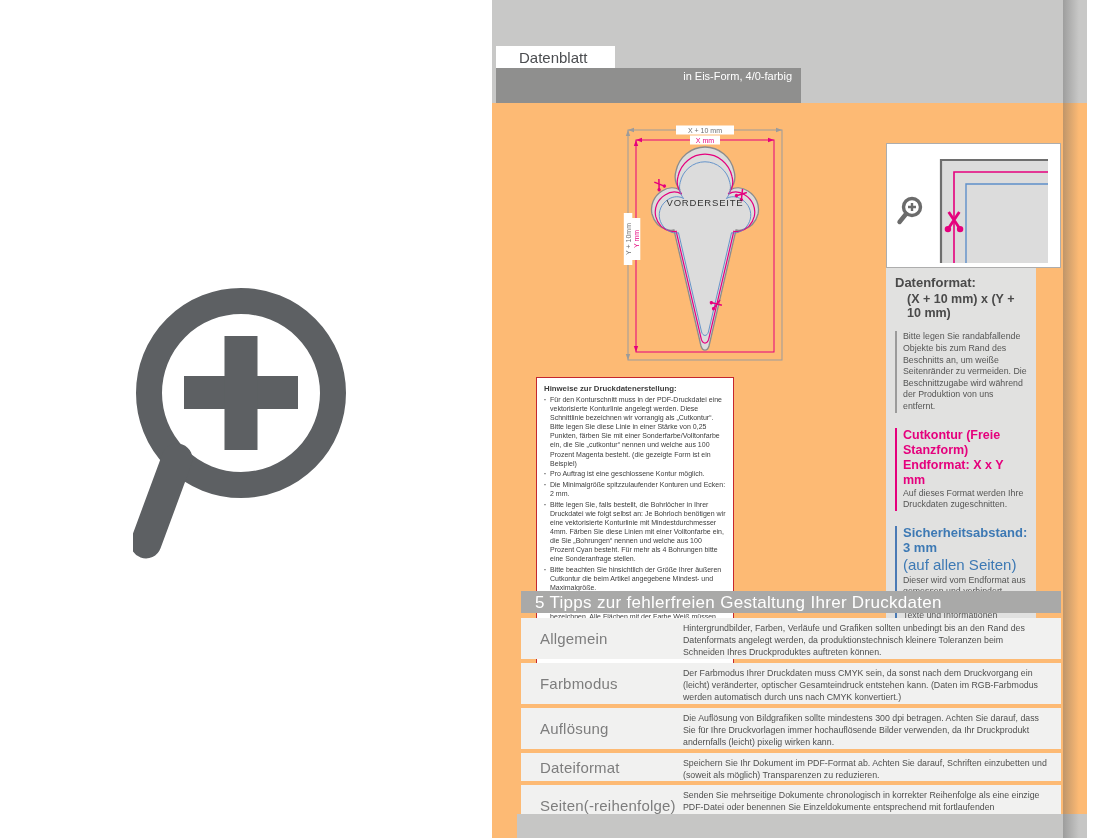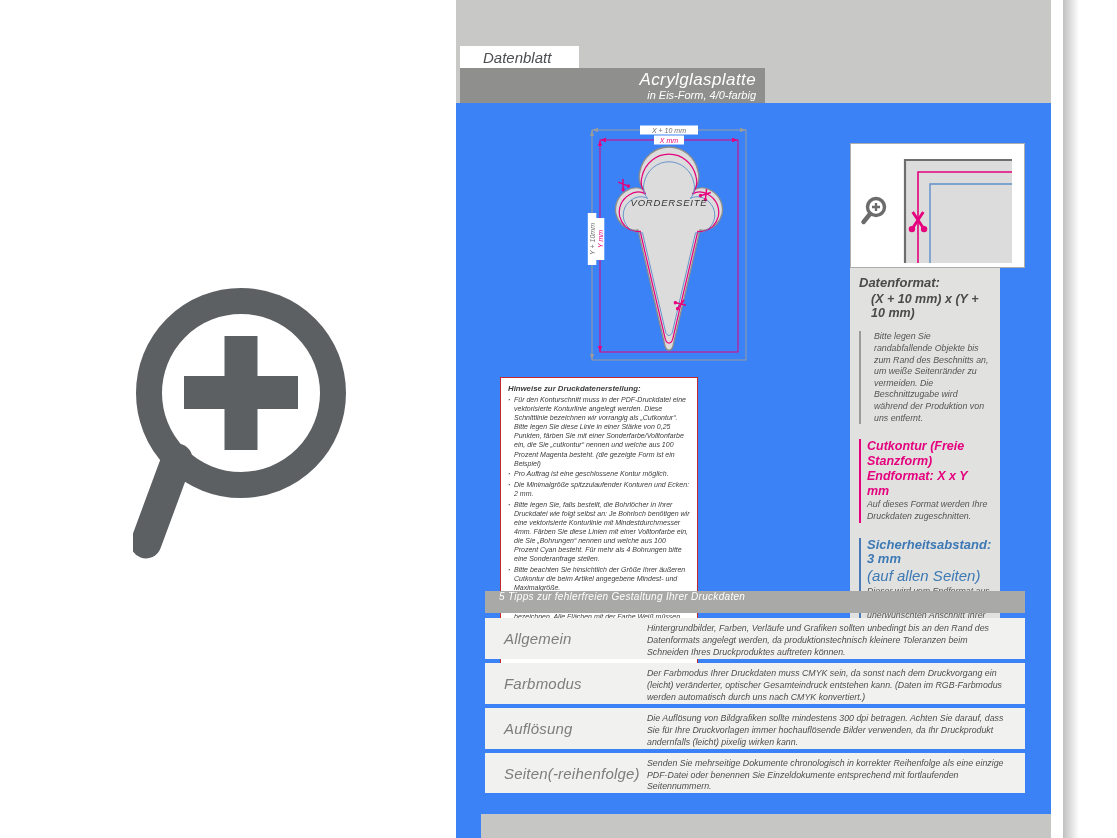--- a/index.html
+++ b/index.html
@@ -1,21 +1,21 @@
 <!DOCTYPE html>
 <html><head>
 <meta charset="utf-8">
 <style>
   html,body{margin:0;padding:0;}
   body{
     width:1117px;height:838px;position:relative;background:#ffffff;
     font-family:"Liberation Sans",sans-serif;overflow:hidden;
     -webkit-font-smoothing:antialiased;
   }
-  .page{position:absolute;left:456px;top:0;width:595px;height:838px;background:#3b82f6;font-style:italic;}
+  .page{position:absolute;left:492px;top:0;width:595px;height:838px;background:#fdba74;}
   .page-shadow{position:absolute;left:1063px;top:0;width:16px;height:838px;
     background:linear-gradient(to right, rgba(90,90,90,.38), rgba(255,255,255,0));}
   
   .band{position:absolute;left:0;top:0;width:595px;height:103px;background:#c8c8c7;}
   .tab{position:absolute;left:4px;top:46px;width:119px;height:22px;background:#ffffff;
     color:#4b4d50;font-size:15px;display:flex;align-items:center;padding-left:23px;box-sizing:border-box;}
   .titlebar{position:absolute;left:4px;top:68px;width:305px;height:35px;background:#8f8f8e;
     color:#fff;text-align:right;padding:2px 9px 0 0;box-sizing:border-box;}
   .titlebar .t1{font-size:17px;line-height:19px;letter-spacing:.4px;}
   .titlebar .t2{font-size:11px;line-height:12px;}
@@ -29,29 +29,29 @@
   .notes li{position:relative;padding-left:6px;font-size:7px;line-height:1.3;margin-bottom:1.5px;}
   .notes li::before{content:"\00b7";position:absolute;left:0;top:0;font-weight:bold;}
   
   .detailbox{position:absolute;left:394px;top:143px;width:175px;height:125px;background:#fff;
     border:1px solid #adadad;box-sizing:border-box;}
   .graypanel{position:absolute;left:394px;top:268px;width:150px;background:#e1e1e0;
     box-sizing:border-box;padding:8px 9px 12px 9px;}
   .p-title{font-size:13px;font-weight:bold;color:#4a4a4a;line-height:1.15;}
   .p-formula{font-size:12.5px;font-weight:bold;color:#4a4a4a;margin:2px 0 2px 12px;line-height:1.1;}
   .p-body{font-size:8.8px;color:#555554;line-height:1.32;}
-  .p-note{border-left:2px solid #9b9b9b;padding-left:13px;margin-top:11px;}
+  .p-note{border-left:2px solid #9b9b9b;padding-left:6px;margin-top:11px;}
   .p-cut{border-left:2px solid #e5007d;padding-left:6px;margin-top:15px;}
   .p-cut .h{color:#e5007d;font-weight:bold;font-size:12.5px;line-height:1.2;}
   .p-safe{border-left:2px solid #4a7ab5;padding-left:6px;margin-top:15px;}
   .p-safe .h{color:#3d79b4;font-weight:bold;font-size:13px;line-height:1.15;}
   .p-safe .sub{color:#3d79b4;font-size:15px;margin:0 0 2px 0;}
   
   .tips-header{position:absolute;left:29px;top:591px;width:540px;height:22px;background:#a9a9a8;
-    color:#fff;font-size:10px;letter-spacing:.3px;display:flex;align-items:flex-start;
+    color:#fff;font-size:17px;letter-spacing:.3px;display:flex;align-items:flex-end;
     padding-left:14px;box-sizing:border-box;}
   .tips-rows{position:absolute;left:29px;top:618px;width:540px;display:flex;flex-direction:column;gap:4px;}
   .tip-row{background:#f1f1f0;display:flex;align-items:stretch;}
   .tip-label{flex:none;width:162px;padding-left:19px;box-sizing:border-box;font-size:15px;
     color:#7d7d7d;letter-spacing:.2px;display:flex;align-items:center;}
   .tip-text{flex:1;font-size:8.8px;color:#4f4f4e;line-height:1.36;padding:5px 14px 0 0;
     display:flex;align-items:center;}
   .footer{position:absolute;left:25px;top:814px;width:570px;height:24px;background:#c6c6c5;}
   
   .bigzoom{position:absolute;left:133px;top:283px;}
@@ -70,21 +70,20 @@
     <rect x="91.5" y="53" width="33" height="114"></rect>
   </g>
 </svg>
 
 <div class="page">
   <div class="band"></div>
   <div class="tab">
     <span>Datenblatt</span>
   </div>
   <div class="titlebar">
-    <div class="t1">Acrylglasplatte</div>
     <div class="t2">in Eis-Form, 4/0-farbig</div>
   </div>
 
   <svg class="diagram" width="170" height="250" viewBox="0 0 170 250">
     <defs>
       <g id="sc">
         <path d="M-2.8,-4.2 L2.8,4.2 M2.8,-4.2 L-2.8,4.2" stroke="#e5007d" stroke-width="1.5" fill="none"></path>
         <circle cx="-3.2" cy="4.8" r="1.7" fill="#e5007d"></circle>
         <circle cx="3.2" cy="4.8" r="1.7" fill="#e5007d"></circle>
       </g>
@@ -194,20 +193,26 @@
           <span>Der Farbmodus Ihrer Druckdaten muss CMYK sein, da sonst nach dem Druckvorgang ein (leicht) veränderter, optischer Gesamteindruck entstehen kann. (Daten im RGB-Farbmodus werden automatisch durch uns nach CMYK konvertiert.)</span>
         </div>
     </div>
     <div class="tip-row">
       <div class="tip-label">Auflösung</div>
       <div class="tip-text">
           <span>Die Auflösung von Bildgrafiken sollte mindestens 300 dpi betragen. Achten Sie darauf, dass Sie für Ihre Druckvorlagen immer hochauflösende Bilder verwenden, da Ihr Druckprodukt andernfalls (leicht) pixelig wirken kann.</span>
         </div>
     </div>
     <div class="tip-row">
+      <div class="tip-label">Dateiformat</div>
+      <div class="tip-text">
+          <span>Speichern Sie Ihr Dokument im PDF-Format ab. Achten Sie darauf, Schriften einzubetten und (soweit als möglich) Transparenzen zu reduzieren.</span>
+        </div>
+    </div>
+    <div class="tip-row">
       <div class="tip-label">Seiten(-reihenfolge)</div>
       <div class="tip-text">
           <span>Senden Sie mehrseitige Dokumente chronologisch in korrekter Reihenfolge als eine einzige PDF-Datei oder benennen Sie Einzeldokumente entsprechend mit fortlaufenden Seitennummern.</span>
         </div>
     </div>
   </div>
 
   <div class="footer"></div>
 </div>
 <div class="page-shadow"></div>

